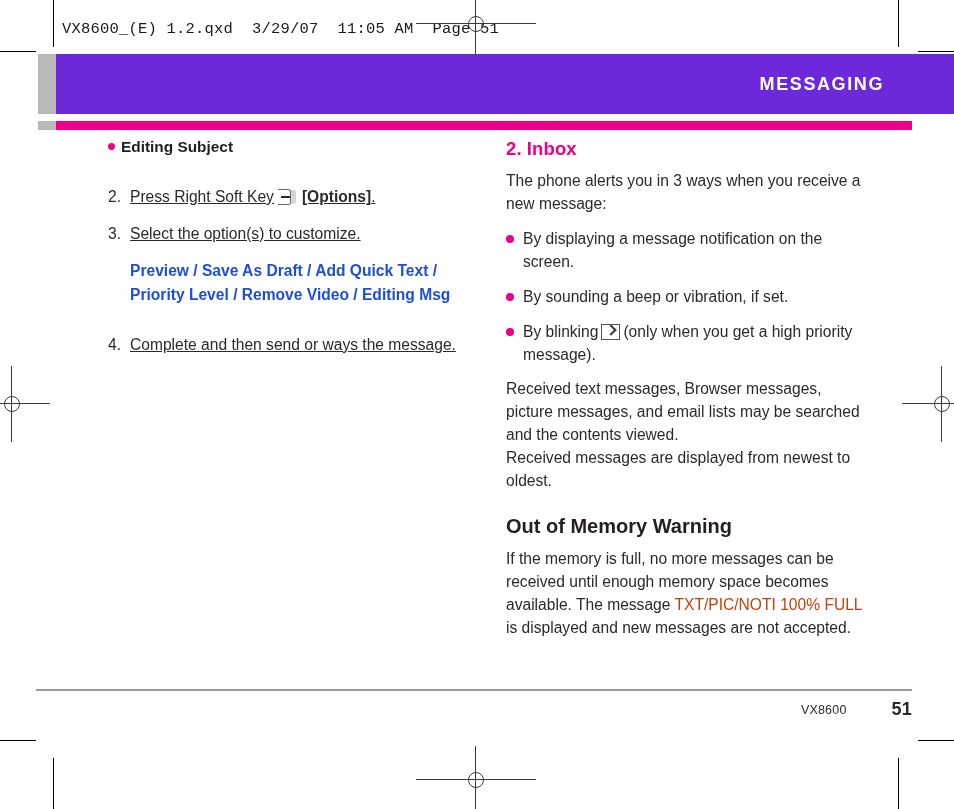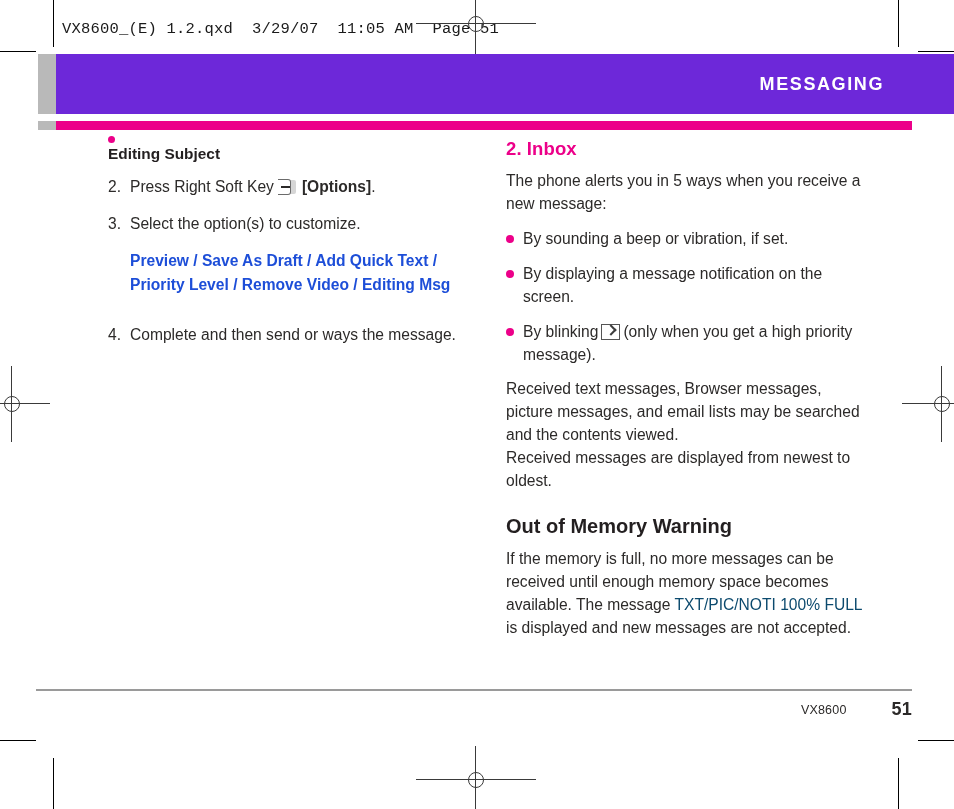--- a/index.html
+++ b/index.html
@@ -140,23 +140,22 @@
   }
   .col-left  { left: 108px; width: 352px; }
   .col-right { left: 506px; width: 358px; }
 
   
   .bullet-head {
     display: flex;
     align-items: baseline;
     font-weight: 700;
     font-size: 15.4px;
-    margin-bottom: 13px;
+    margin-bottom: 30px;
     color: #231f20;
-    flex-direction: column;
   }
   .bullet-head .dot {
     width: 7px;
     height: 7px;
     border-radius: 50%;
     background: #ec0089;
     margin-right: 6px;
     flex: 0 0 auto;
     position: relative;
     top: -2px;
@@ -166,21 +165,21 @@
     display: flex;
     margin-bottom: 14px;
     font-size: 15.6px;
     line-height: 1.45;
     color: #2c2a29;
   }
   .numbered .num {
     flex: 0 0 auto;
     width: 22px;
   }
-  .numbered .txt { flex: 1 1 auto; }
+  .numbered .txt { flex: 1 1 auto; text-decoration: underline; }
 
   .softkey-icon {
     display: inline-block;
     width: 20px;
     height: 16px;
     vertical-align: -3px;
     margin: 0 4px;
     position: relative;
   }
   .softkey-icon .body {
@@ -276,21 +275,21 @@
     box-sizing: border-box;
   }
 
   .sub-head {
     font-weight: 700;
     font-size: 20px;
     color: #231f20;
     margin: 22px 0 10px 0;
   }
   .hl {
-    color: #0c4a6e;
+    color: #c2410c;
     font-weight: 400;
   }
 
   
   .footer-rule {
     position: absolute;
     left: 36px;
     top: 689px;
     width: 876px;
     height: 2px;
@@ -380,34 +379,34 @@
     <span class="num">4.</span>
     <span class="txt">Complete and then send or ways the message.</span>
   </div>
 
 </div>
 
 <div class="col col-right">
 
   <div class="section-title">2. Inbox</div>
 
-  <div class="para">The phone alerts you in 5 ways when you receive a new message:</div>
+  <div class="para">The phone alerts you in 3 ways when you receive a new message:</div>
+
+  <div class="r-bullet">
+    <span class="dot"></span>
+    <span class="txt">By displaying a message notification on the screen.</span>
+  </div>
 
   <div class="r-bullet">
     <span class="dot"></span>
     <span class="txt">By sounding a beep or vibration, if set.</span>
   </div>
 
   <div class="r-bullet">
     <span class="dot"></span>
-    <span class="txt">By displaying a message notification on the screen.</span>
-  </div>
-
-  <div class="r-bullet">
-    <span class="dot"></span>
     <span class="txt"><span>By blinking</span><span class="envelope-icon"></span><span>(only when you get a high priority message).</span></span>
   </div>
 
   <div class="para tight">Received text messages, Browser messages, picture messages, and email lists may be searched and the contents viewed.</div>
   <div class="para">Received messages are displayed from newest to oldest.</div>
 
   <div class="sub-head">Out of Memory Warning</div>
 
   <div class="para"><span>If the memory is full, no more messages can be received until enough memory space becomes available. The message</span> <span class="hl">TXT/PIC/NOTI 100% FULL</span> <span>is displayed and new messages are not accepted.</span></div>
 

